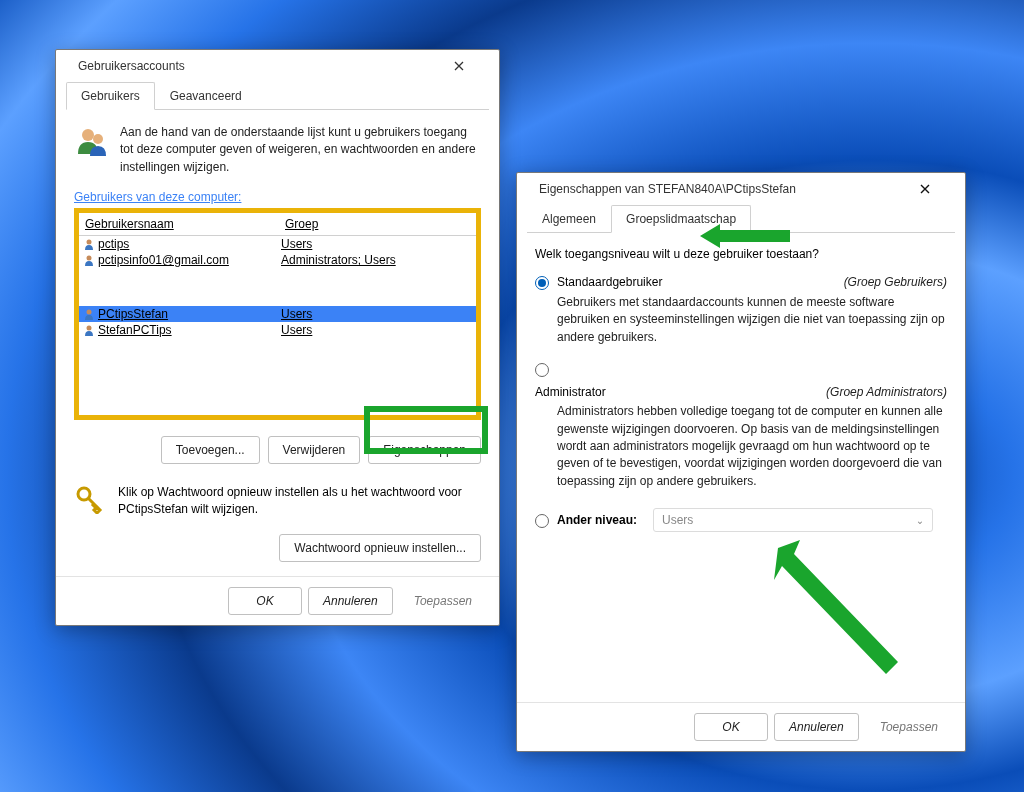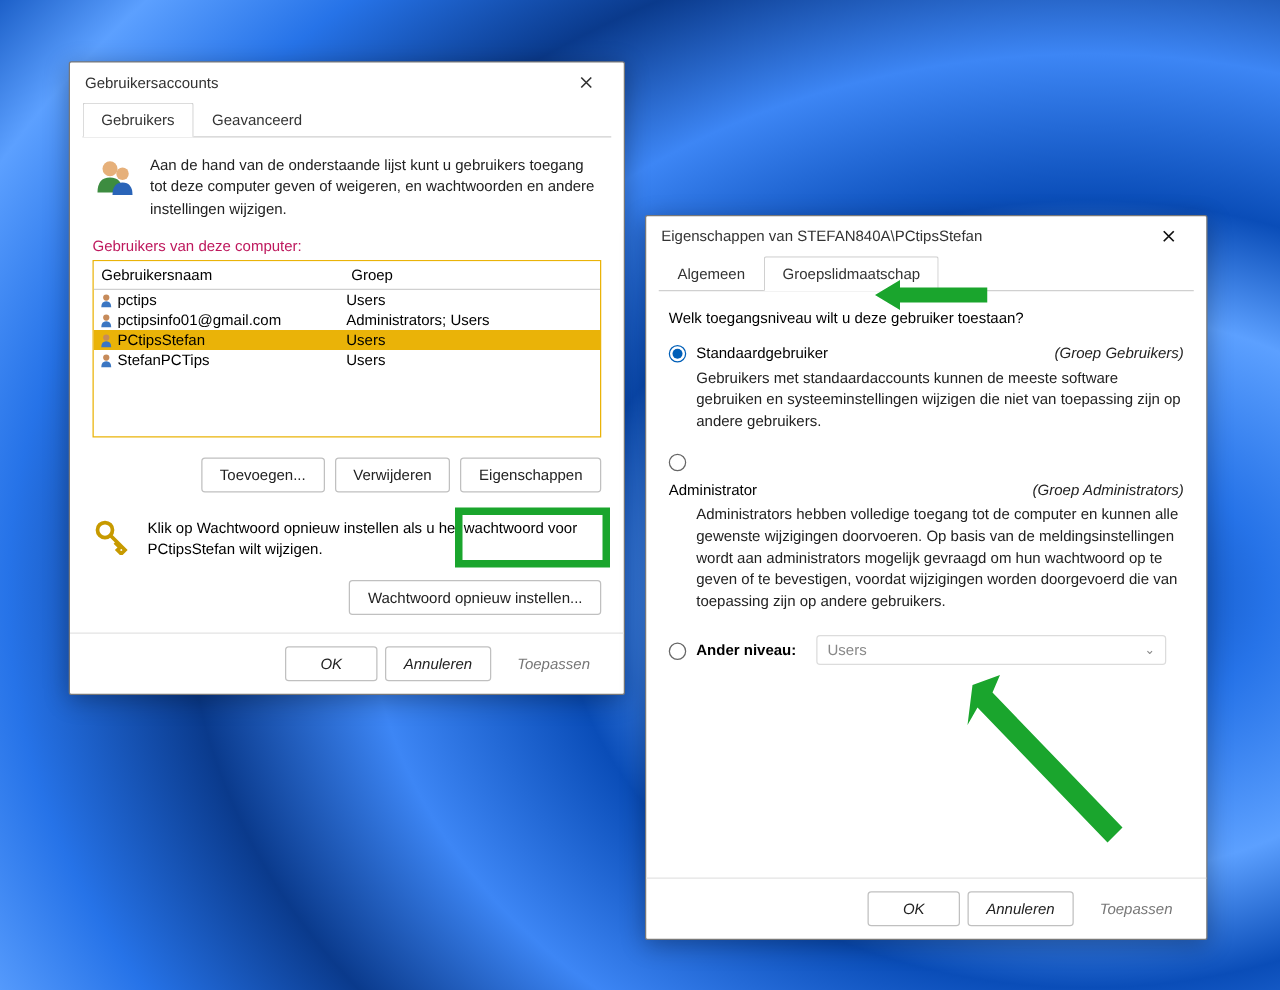--- a/index.html
+++ b/index.html
@@ -8,43 +8,43 @@
   width: 1024px; height: 792px; position: relative; overflow: hidden;
   background: radial-gradient(ellipse 1200px 900px at 85% 60%, #0a4db8 0%, #0a4db8 2%, #2673e8 12%, #5ca0ff 25%, #0a4db8 35%, #3d86f5 48%, #0a3a8c 60%, #2673e8 72%, #5ca0ff 82%, #0a4db8 92%, #053178 100%),
               linear-gradient(135deg, #053178 0%, #0a4db8 30%, #3d86f5 60%, #053178 100%);
 }
 
 .dialog {
   position: absolute; background: #fff; border: 1px solid #787878; border-radius: 2px;
   box-shadow: 0 4px 20px rgba(0,0,0,.3);
 }
 
-.titlebar { height: 32px; display: flex; align-items: center; padding: 0 12px; font-size: 12px; color: #333; }
+.titlebar { height: 32px; display: flex; align-items: center; padding: 0 22px; font-size: 12px; color: #333; }
 .titlebar .close { margin-left: auto; width: 36px; height: 28px; display: flex; align-items: center; justify-content: center; cursor: default; border-radius: 3px; }
 .titlebar .close svg { width: 10px; height: 10px; }
 
 .tabs { display: flex; border-bottom: 1px solid #d0d0d0; margin: 0 10px; }
 .tab { padding: 6px 14px 6px; border: 1px solid transparent; margin-bottom: -1px; cursor: default; color: #333; }
 .tab.active { border: 1px solid #d0d0d0; border-bottom: 1px solid #fff; background: #fff; border-radius: 2px 2px 0 0; }
 
 .content { padding: 14px 18px; }
 
 .intro { display: flex; gap: 10px; margin-bottom: 14px; }
 .intro .icon-box { width: 36px; height: 36px; flex-shrink: 0; }
 .intro p { line-height: 1.45; color: #222; }
 
-.section-label { margin-bottom: 4px; color: #be185d; }
-
-.user-list { border: 1px solid #eab308; height: 142px; background: #fff; overflow: hidden; }
+.section-label { margin-bottom: 4px; color: #3b82f6; text-decoration: underline; }
+
+.user-list { border: 5px solid #eab308; height: 212px; background: #fff; overflow: hidden; text-decoration: underline; }
 .user-list-head { display: flex; border-bottom: 1px solid #d0d0d0; background: #fff; }
 .user-list-head .col { padding: 4px 6px; }
 .col-user { width: 200px; }
 .col-group { flex: 1; }
 .user-row { display: flex; align-items: center; padding: 1px 4px; cursor: default; }
-.user-row.selected { background: #eab308; }
+.user-row.selected { background: #3b82f6; margin-top: 38px; }
 .user-row .uicon { width: 12px; height: 12px; margin-right: 3px; flex-shrink: 0; }
 .user-row .u-name { width: 183px; }
 .user-row .u-group { flex: 1; }
 
 .btn-row { display: flex; justify-content: flex-end; gap: 8px; margin-top: 16px; }
 .btn { background: #fff; border: 1px solid #c0c0c0; border-radius: 3px; padding: 6px 14px; min-width: 86px; text-align: center; cursor: default; color: #222; }
 .btn.ghost { border-color: transparent; background: transparent; color: #777; }
 
 .highlight-box { position: absolute; border: 6px solid #1aa52d; z-index: 100; pointer-events: none; }
 

